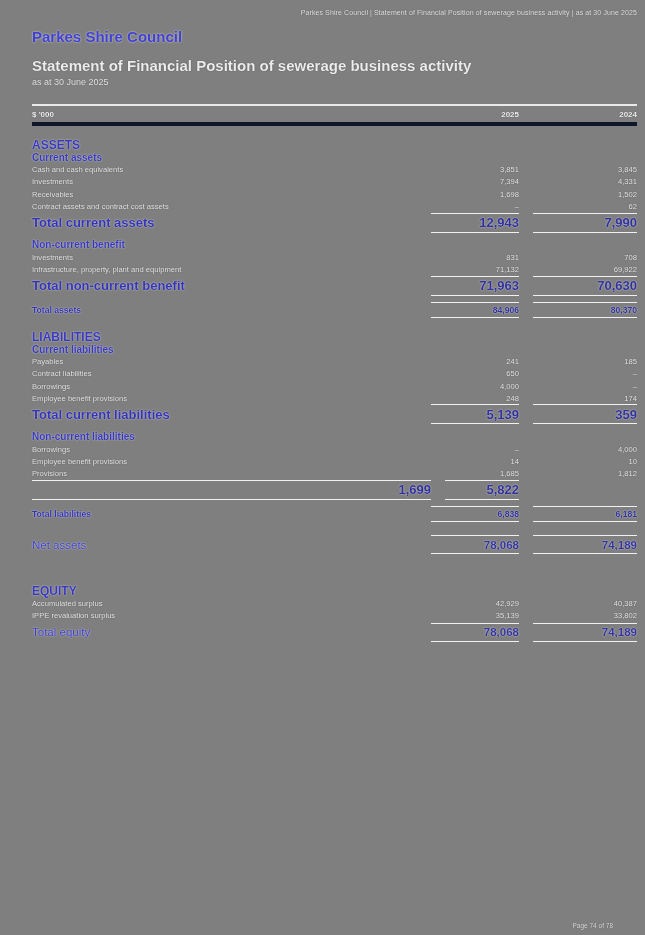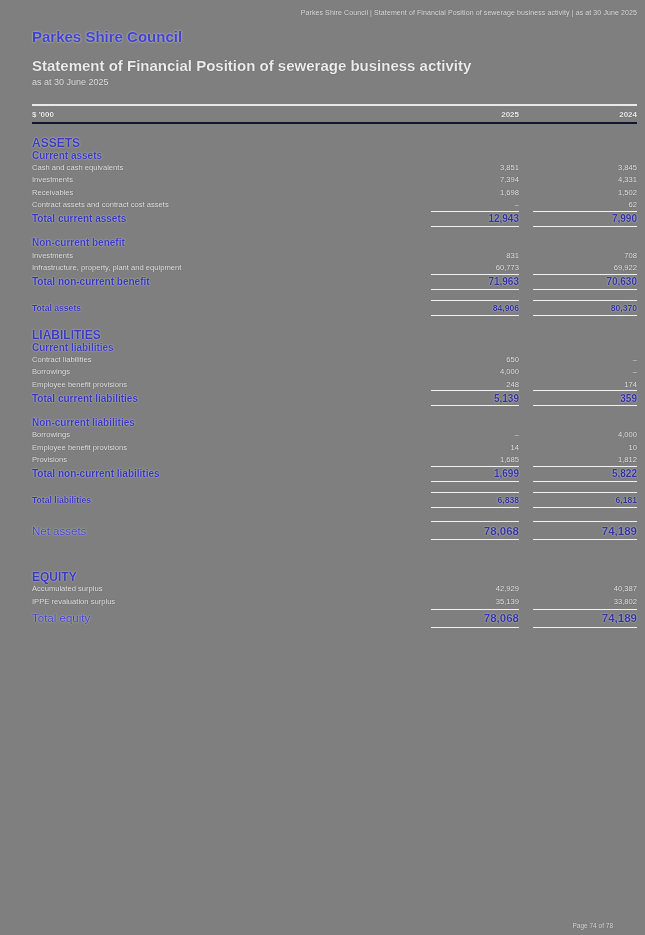--- a/index.html
+++ b/index.html
@@ -29,29 +29,29 @@
     position:absolute;top:77px;left:32px;
     font-size:9px;color:#e6e6e6;text-shadow:0 0 1px #474747;
   }
   .fin-table{position:absolute;top:104px;left:32px;width:605px;}
   .row{display:grid;grid-template-columns:1fr 88px 118px;align-items:center;}
   .c1{text-align:right;}
   .c2{text-align:right;margin-left:14px;}
   .thead{
     height:16px;font-size:8px;font-weight:700;
     color:#f0f0f0;text-shadow:0 0 1px #3f3f3f;
-    border-top:2px solid #e9e9e9;border-bottom:2px solid #0f172a;
+    border-top:2px solid #e9e9e9;border-bottom:4px solid #0f172a;
   }
   .item{height:12.3px;font-size:7.6px;}
   .item .lbl,.item .c1,.item .c2{color:#e9e9e9;text-shadow:0 0 1px #3c3c3c;}
   .section{height:13px;}
   .section .lbl{font-size:12px;font-weight:700;color:#3838c0;text-shadow:0 0 1.5px rgba(255,255,255,.8);}
   .subsection{height:12.5px;}
   .subsection .lbl{font-size:10px;font-weight:700;color:#3838c0;text-shadow:0 0 1.5px rgba(255,255,255,.8);}
-  .subtotal{height:14px;font-size:10px;font-weight:700;}
+  .subtotal{height:14px;font-size:13px;font-weight:700;}
   .subtotal .lbl{color:#3434b8;text-shadow:0 0 1.5px rgba(255,255,255,.8);}
   .subtotal .c1,.subtotal .c2{
     color:#31319e;text-shadow:0 0 1.5px rgba(255,255,255,.8);
     border-top:1px solid #f1f1f1;border-bottom:1px solid #f1f1f1;padding:1.5px 0;
   }
   .total{height:16px;font-size:8.6px;font-weight:700;}
   .total .lbl{color:#3434b8;text-shadow:0 0 1.5px rgba(255,255,255,.8);}
   .total .c1,.total .c2{
     color:#31319e;text-shadow:0 0 1.5px rgba(255,255,255,.8);
     border-top:1px solid #f1f1f1;border-bottom:1px solid #f1f1f1;padding:2px 0;
@@ -127,21 +127,21 @@
         <div class="c1"></div>
         <div class="c2"></div>
       </div>
       <div class="row item">
         <div class="lbl">Investments</div>
         <div class="c1">831</div>
         <div class="c2">708</div>
       </div>
       <div class="row item">
         <div class="lbl">Infrastructure, property, plant and equipment</div>
-        <div class="c1">60,773</div>
+        <div class="c1">71,132</div>
         <div class="c2">69,922</div>
       </div>
       <div class="row subtotal">
         <div class="lbl">Total non-current benefit</div>
         <div class="c1">71,963</div>
         <div class="c2">70,630</div>
       </div>
       <div class="row spacer"></div>
       <div class="row total">
         <div class="lbl">Total assets</div>
@@ -153,20 +153,25 @@
         <div class="lbl">LIABILITIES</div>
         <div class="c1"></div>
         <div class="c2"></div>
       </div>
       <div class="row subsection">
         <div class="lbl">Current liabilities</div>
         <div class="c1"></div>
         <div class="c2"></div>
       </div>
       <div class="row item">
+        <div class="lbl">Payables</div>
+        <div class="c1">241</div>
+        <div class="c2">185</div>
+      </div>
+      <div class="row item">
         <div class="lbl">Contract liabilities</div>
         <div class="c1">650</div>
         <div class="c2">–</div>
       </div>
       <div class="row item">
         <div class="lbl">Borrowings</div>
         <div class="c1">4,000</div>
         <div class="c2">–</div>
       </div>
       <div class="row item">
@@ -194,21 +199,20 @@
         <div class="lbl">Employee benefit provisions</div>
         <div class="c1">14</div>
         <div class="c2">10</div>
       </div>
       <div class="row item">
         <div class="lbl">Provisions</div>
         <div class="c1">1,685</div>
         <div class="c2">1,812</div>
       </div>
       <div class="row subtotal">
-        <div class="lbl">Total non-current liabilities</div>
         <div class="c1">1,699</div>
         <div class="c2">5,822</div>
       </div>
       <div class="row spacer"></div>
       <div class="row total">
         <div class="lbl">Total liabilities</div>
         <div class="c1">6,838</div>
         <div class="c2">6,181</div>
       </div>
       <div class="row spacer"></div>

